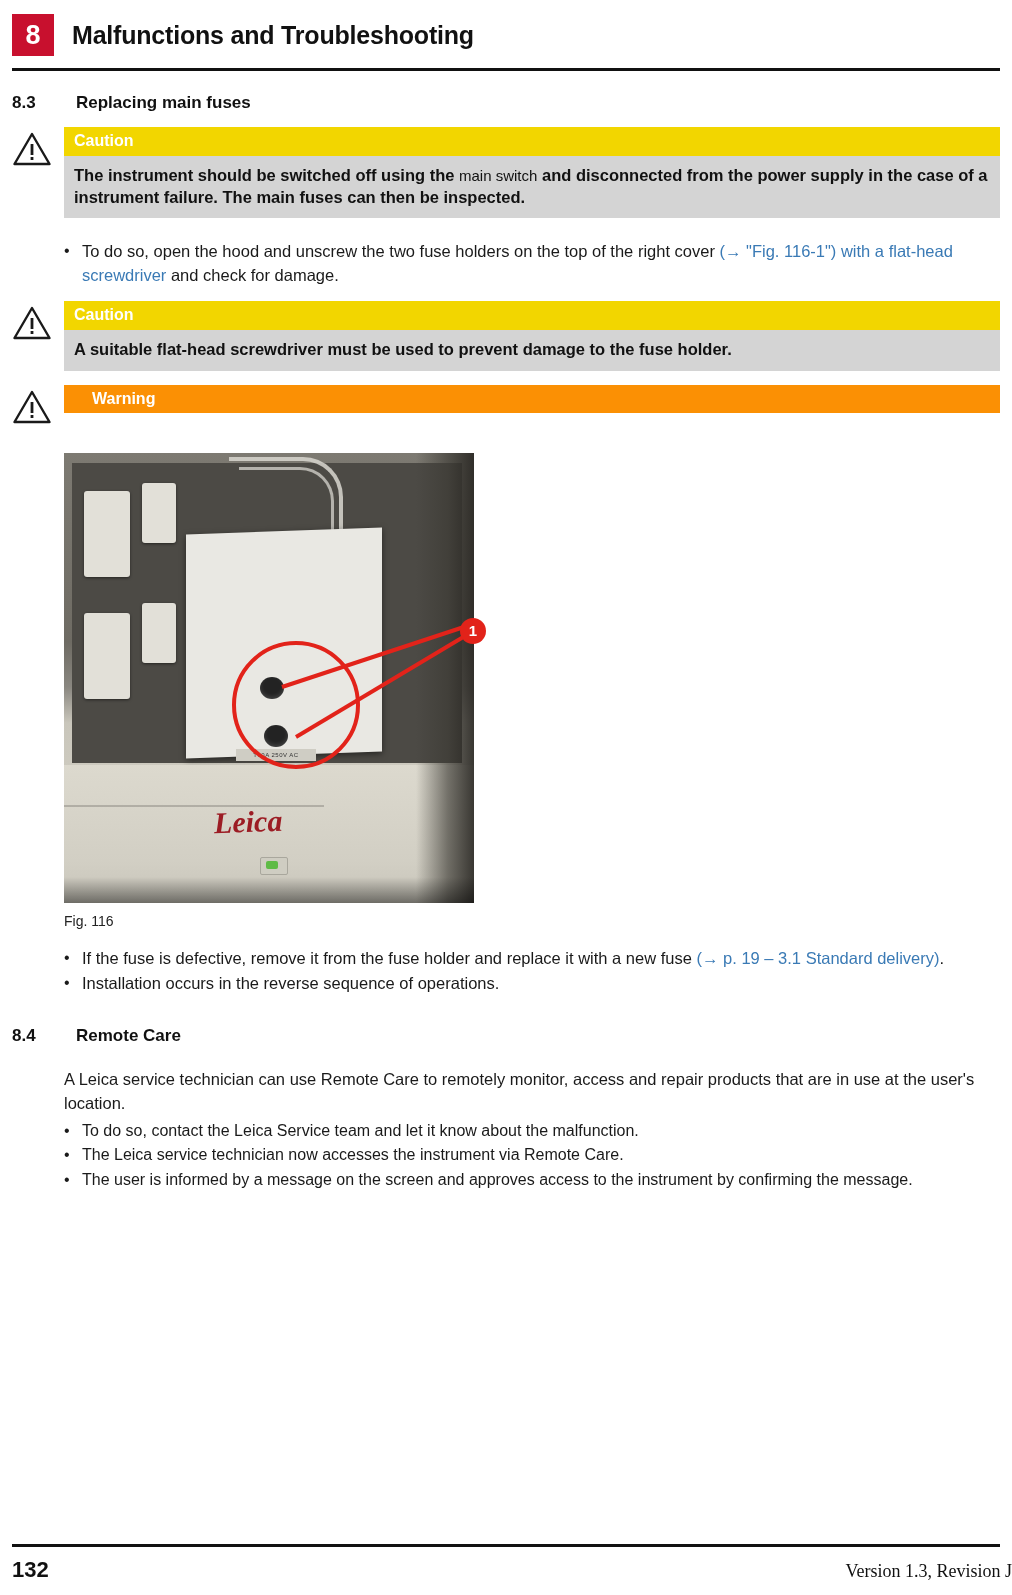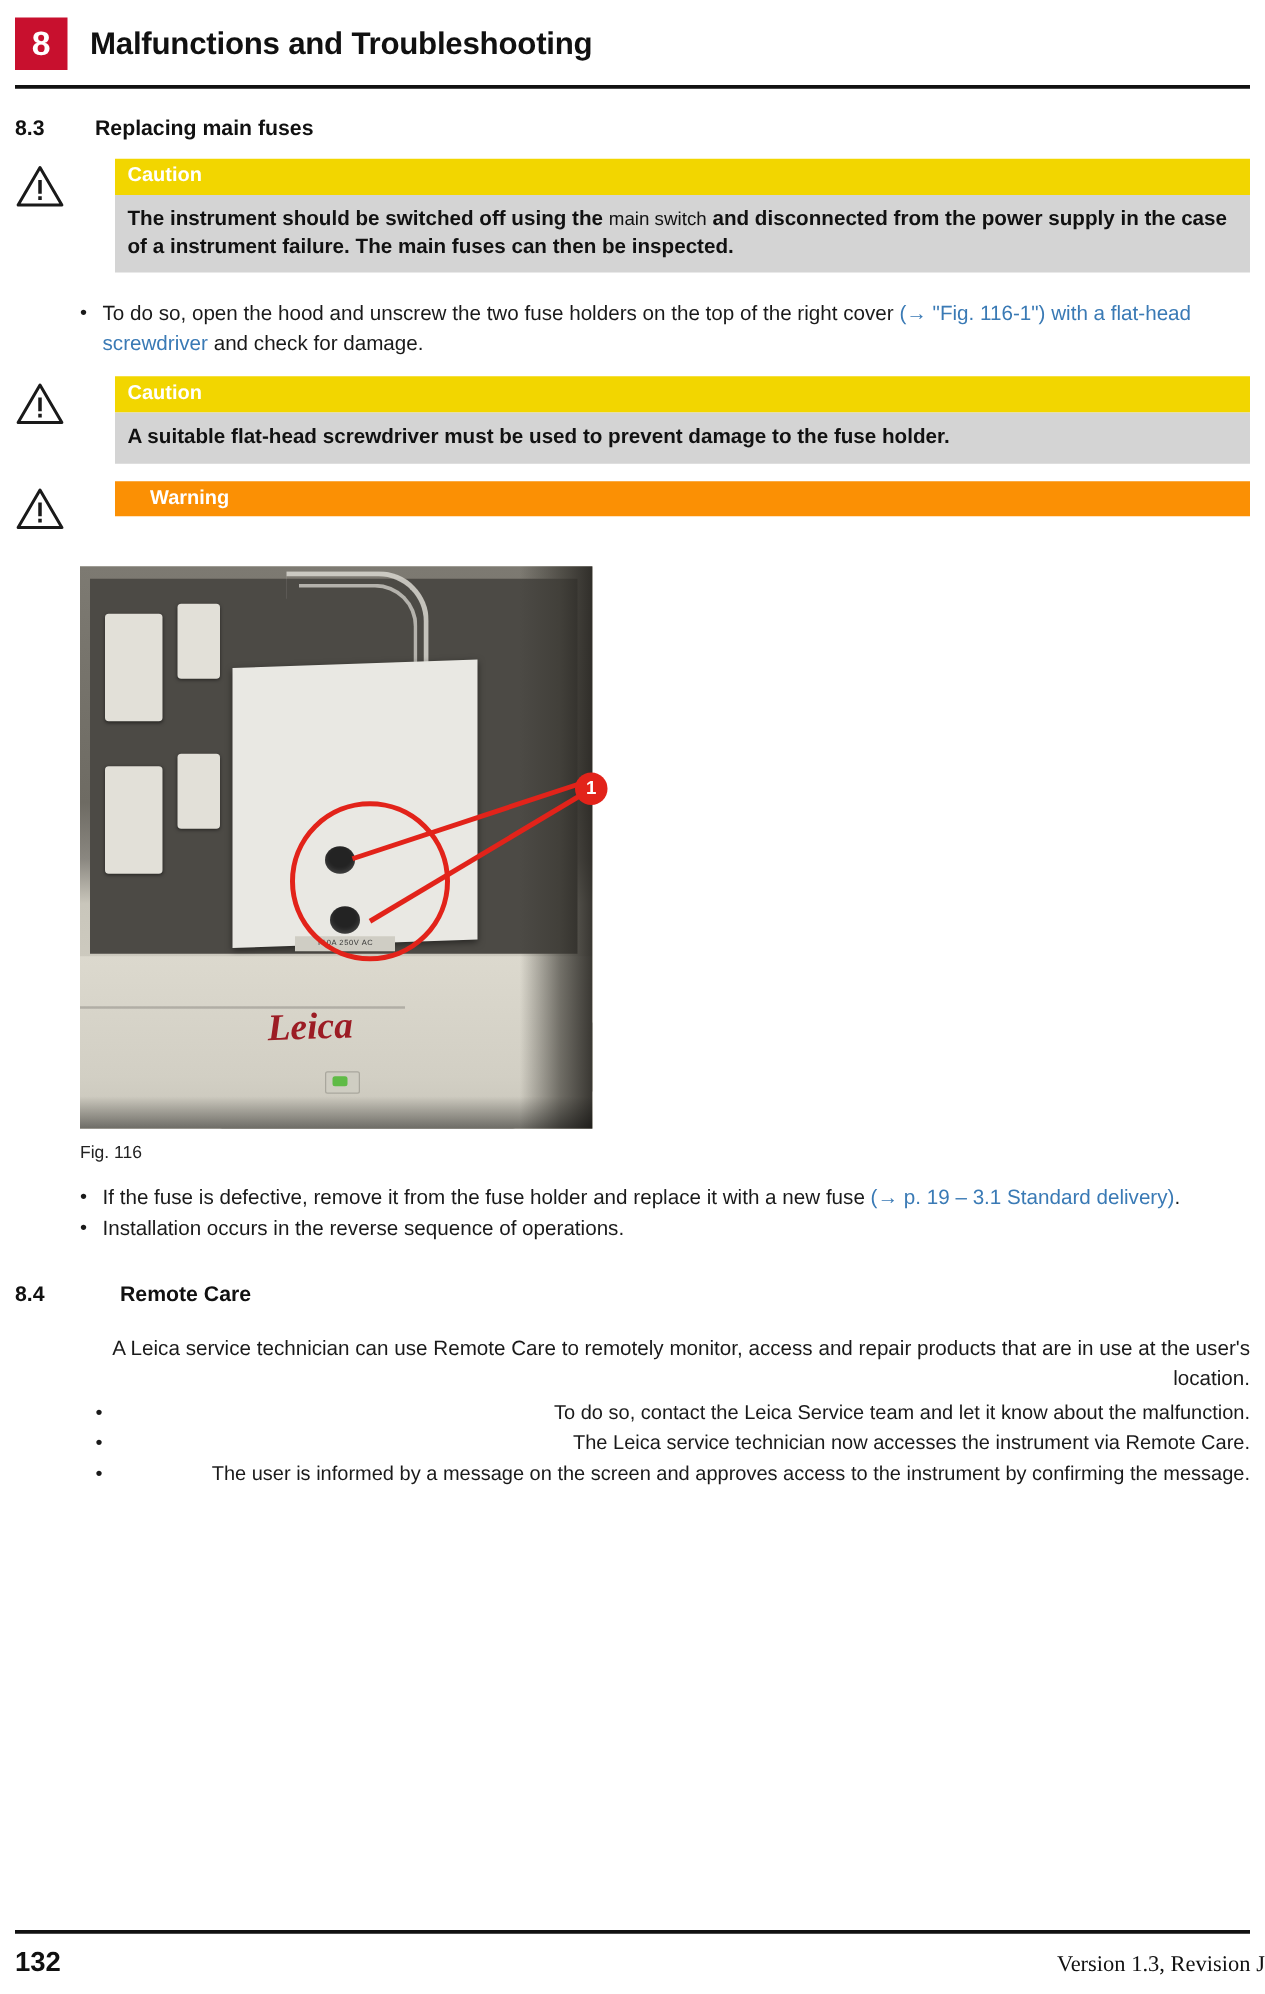--- a/index.html
+++ b/index.html
@@ -66,21 +66,20 @@
     width: 64px;
     flex: 0 0 64px;
   }
   .section-name { }
 
   
   .notice {
     display: flex;
     align-items: flex-start;
     margin-top: 14px;
-    gap: 28px;
   }
   .notice-icon {
     width: 52px;
     flex: 0 0 52px;
     padding-top: 4px;
   }
   .notice-body {
     flex: 1 1 auto;
   }
   .notice-title {
@@ -277,21 +276,20 @@
     color: #222;
   }
 
   
   .body-block {
     margin-top: 22px;
     padding-left: 52px;
     font-size: 16.5px;
     line-height: 1.45;
     color: #1a1a1a;
-    text-align: right;
   }
   .body-block p { margin: 0; }
 
   .sub-bullets { margin-top: 4px; }
   .sub-bullets .bullet { font-size: 16px; }
 
   
   .footer-rule {
     position: absolute;
     left: 12px; right: 12px; bottom: 48px;
@@ -413,21 +411,21 @@
     <div class="bullet">
       <div class="dot">•</div>
       <div class="btext"><span>If the fuse is defective, remove it from the fuse holder and replace it with a new fuse </span><span class="link">(→ p. 19 – 3.1 Standard delivery)</span><span>.</span></div>
     </div>
     <div class="bullet">
       <div class="dot">•</div>
       <div class="btext">Installation occurs in the reverse sequence of operations.</div>
     </div>
   </div>
 
-  <div class="section-head" style="margin-top:30px;gap:20px;">
+  <div class="section-head" style="margin-top:30px;">
     <div class="section-num">8.4</div>
     <div class="section-name">Remote Care</div>
   </div>
 
   <div class="body-block">
     <p>A Leica service technician can use Remote Care to remotely monitor, access and repair products that are in use at the user's location.</p>
     <div class="sub-bullets">
       <div class="bullet">
         <div class="dot">•</div>
         <div class="btext">To do so, contact the Leica Service team and let it know about the malfunction.</div>

